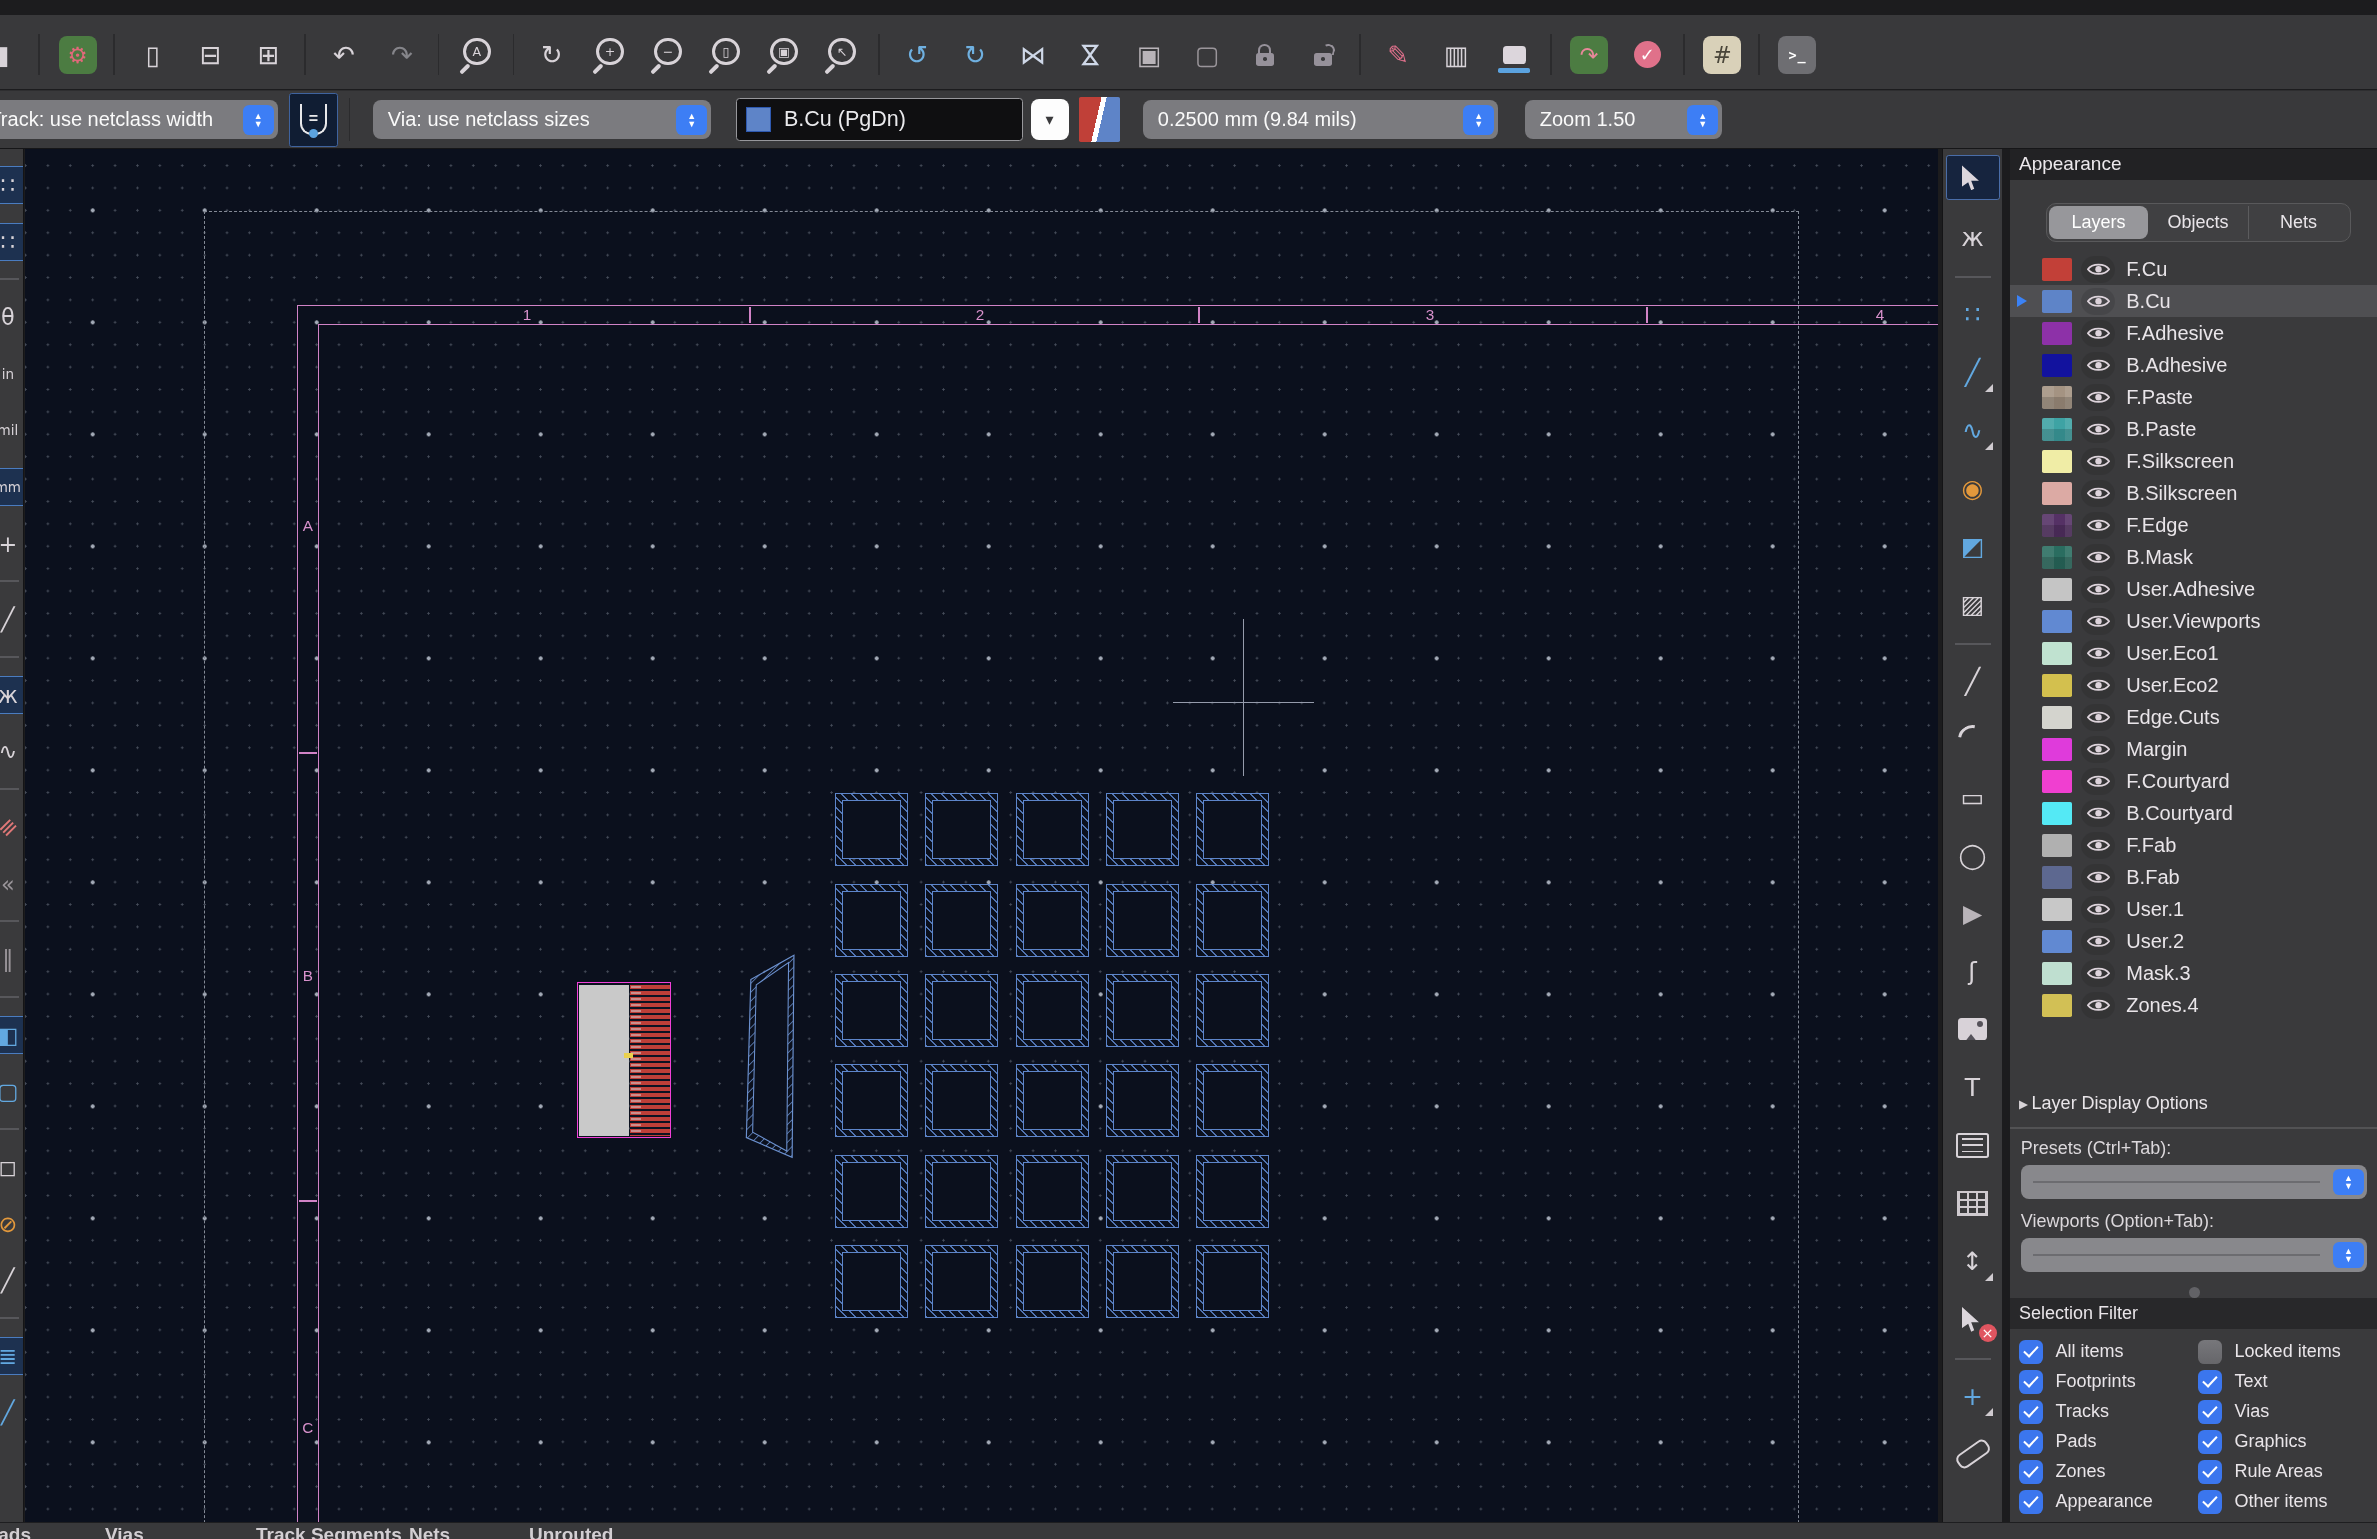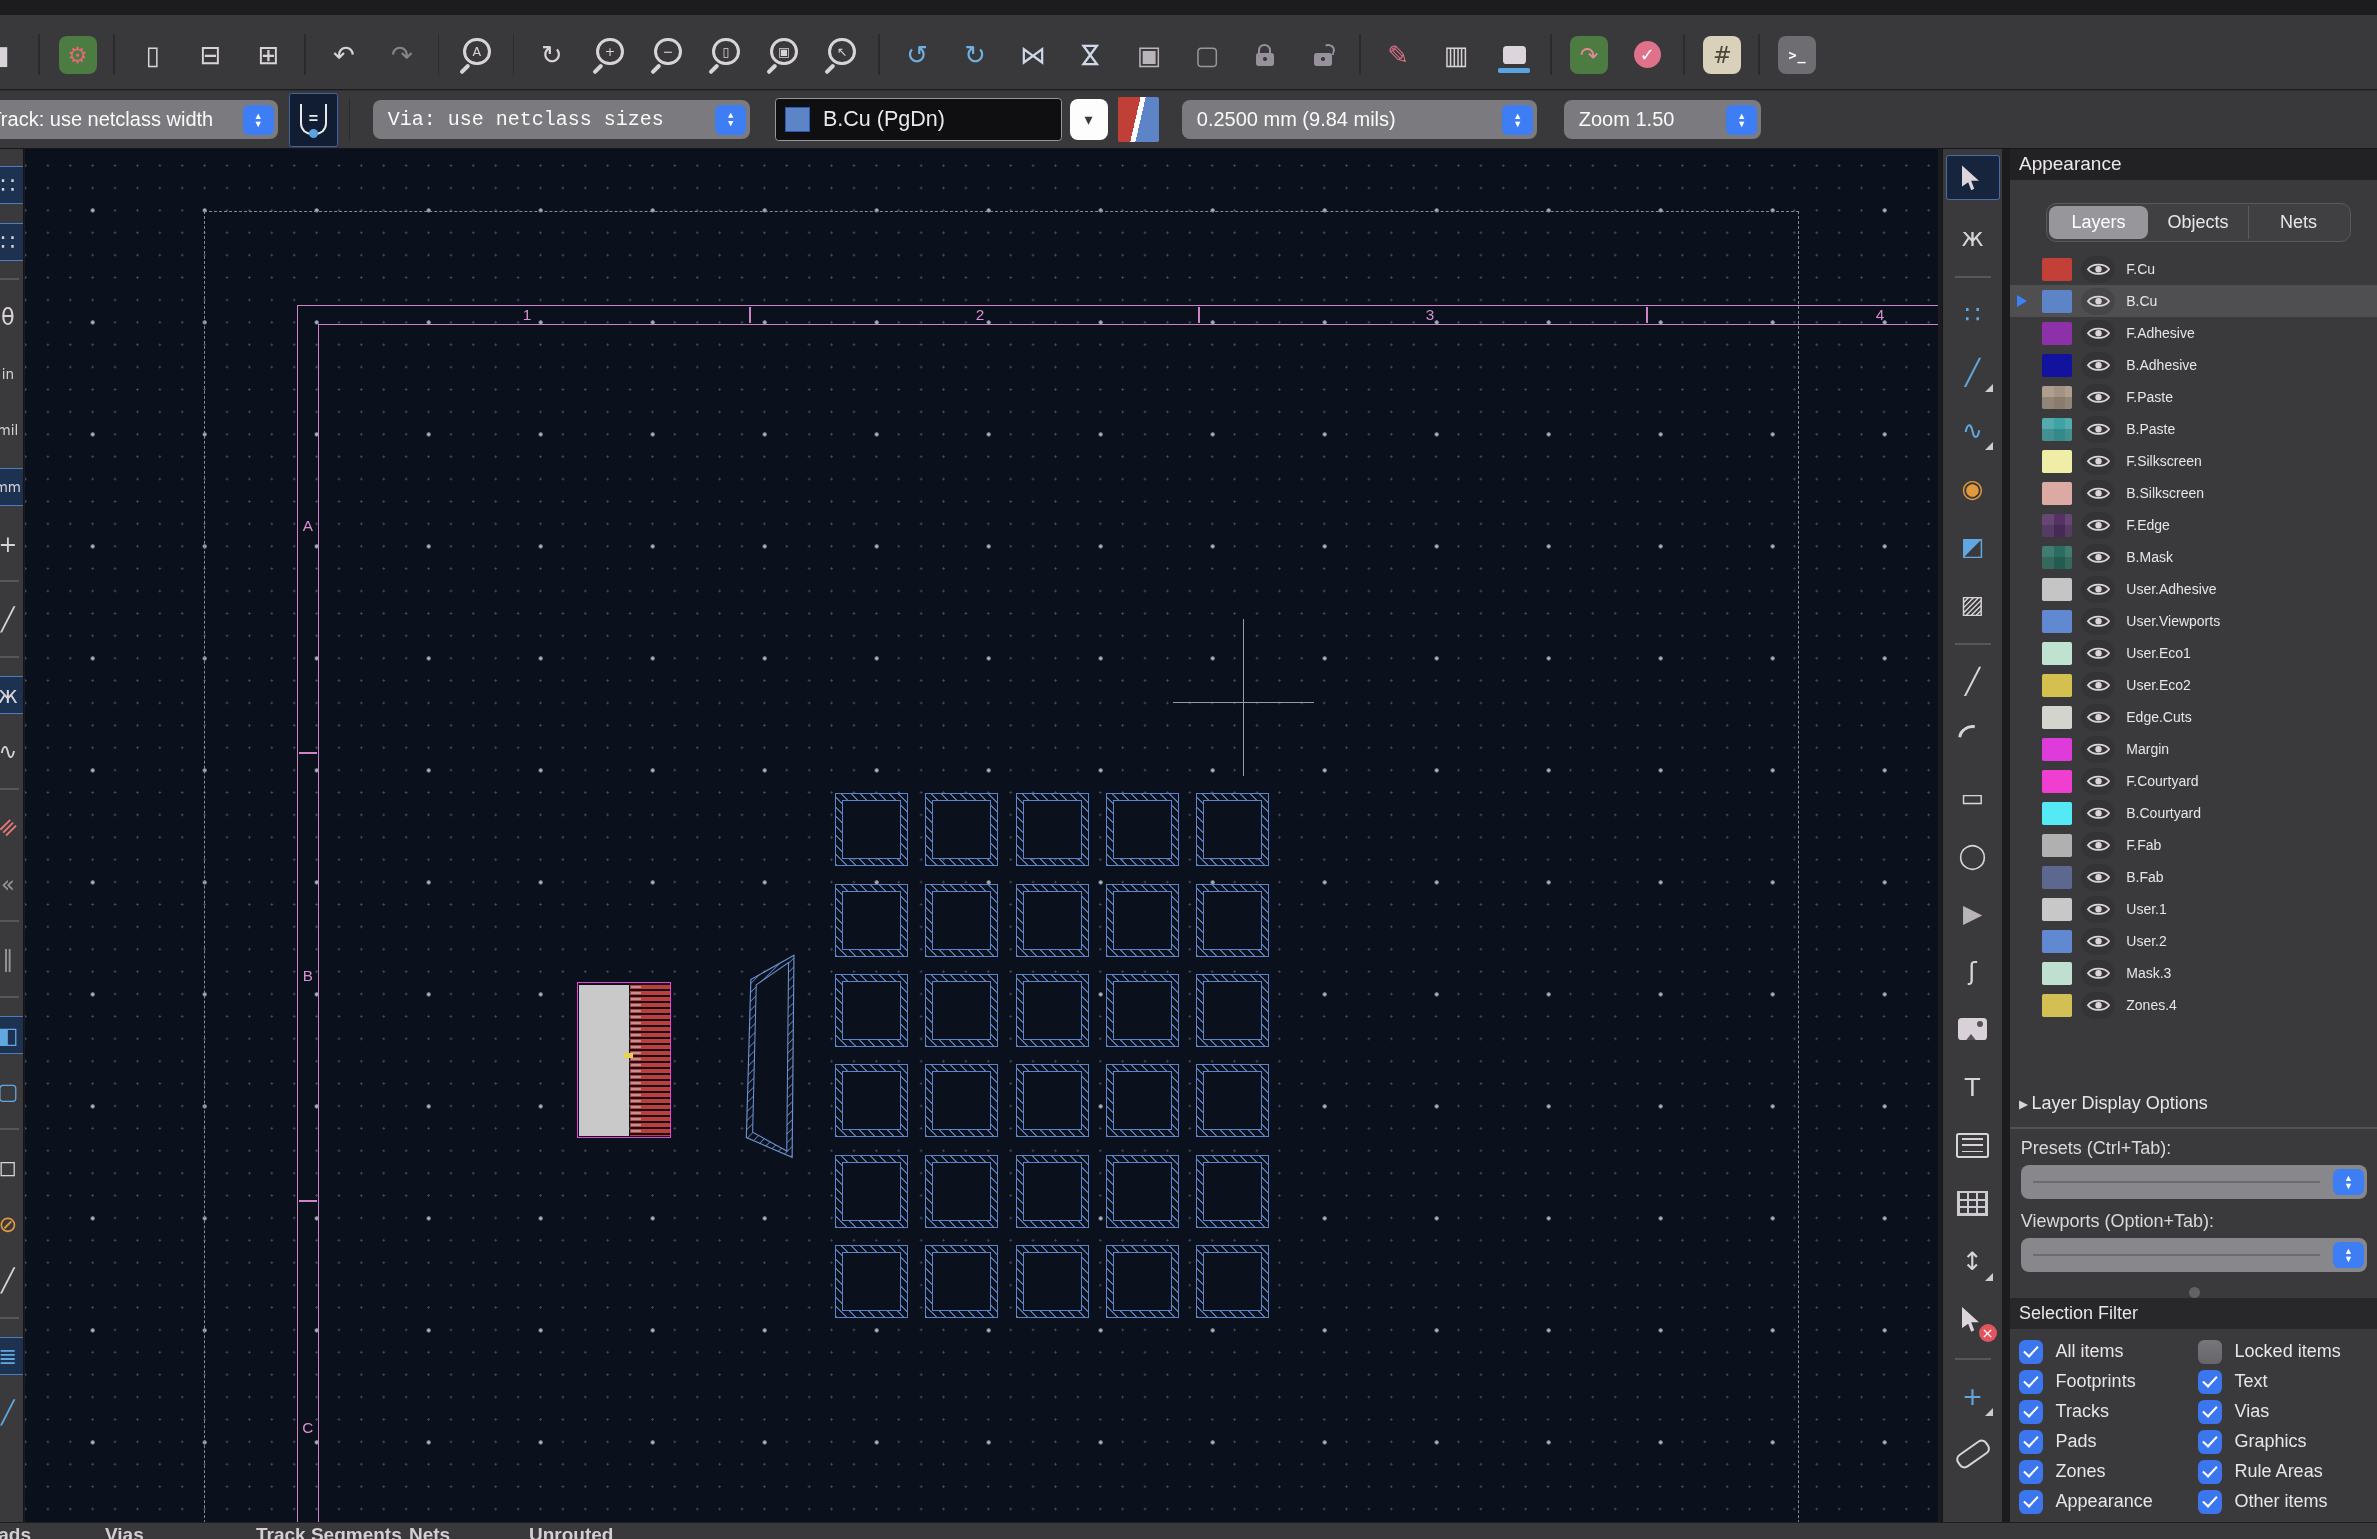--- a/index.html
+++ b/index.html
@@ -122,21 +122,21 @@
   .larrow{width:12.6px;height:0;border-left:10px solid #3b82f6;border-top:6.3px solid transparent;border-bottom:6.3px solid transparent;
           visibility:hidden;flex:0 0 auto;}
   .lrow.sel .larrow{visibility:visible;}
   .lswatch{width:30px;height:23px;border-radius:1.8px;margin-left:2.7px;flex:0 0 auto;}
   .lswatch.checker{background-image:repeating-linear-gradient(0deg,rgba(0,0,0,.16) 0 11.7px,transparent 11.7px 23px),
                                     repeating-linear-gradient(90deg,rgba(255,255,255,.10) 0 11.7px,transparent 11.7px 23px);}
   .leye{width:34px;height:27px;margin-left:9px;border-radius:13.5px;background:rgba(0,0,0,.10);
         display:flex;align-items:center;justify-content:center;flex:0 0 auto;}
   .leye svg path{fill:none;stroke:#ddd3db;stroke-width:2;}
   .leye svg circle{fill:#ddd3db;}
-  .lname{margin-left:10.8px;font-size:14px;color:#e9e5e9;white-space:nowrap;}
+  .lname{margin-left:10.8px;font-size:20px;color:#e9e5e9;white-space:nowrap;}
   #ldo{position:absolute;left:9px;top:944px;display:flex;align-items:center;color:#e9e5e9;font-size:18px;}
   #ldo .arr{font-size:11.7px;margin-right:3.6px;color:#d8d4d8;}
   #pDivider{position:absolute;left:0;top:978px;width:368px;height:1.8px;background:#525254;}
   .plabel{position:absolute;left:10.8px;font-size:18px;color:#dcd8dc;}
   .pdd{position:absolute;left:10.8px;right:10.8px;height:34px;background:#88888c;border-radius:8px;}
   .pdd .line{position:absolute;left:12.6px;right:47px;top:16px;height:1.8px;background:#6c6c70;}
   .pdd .step{position:absolute;right:3.6px;top:3.6px;bottom:3.6px;width:30.5px;background:#3d7ef5;border-radius:6.3px;
              display:flex;flex-direction:column;align-items:center;justify-content:center;color:#fff;font-size:9px;line-height:8px;}
   #grip{position:absolute;left:179px;top:1138px;width:10.8px;height:10.8px;border-radius:50%;background:#626266;}
   #sfHead{position:absolute;left:0;top:1149px;width:368px;height:30.5px;background:#28282a;display:flex;align-items:center;}
@@ -324,21 +324,21 @@
       <span class="ddl">Track: use netclass width</span>
       <span class="step">
           <span>▲</span>
           <span>▼</span>
         </span>
     </div>
     <div class="posture">
         <span class="u">=</span>
       </div>
     <div class="vsep2"></div>
-    <div class="dd" style="margin-left:23px;width:377px;font-family:Liberation Mono, monospace;">
+    <div class="dd" style="margin-left:23px;width:338px;">
       <span class="ddl">Via: use netclass sizes</span>
       <span class="step">
           <span>▲</span>
           <span>▼</span>
         </span>
     </div>
     <div class="layersel">
       <span class="sw"></span>
       <span class="ll">B.Cu (PgDn)</span>
     </div>

